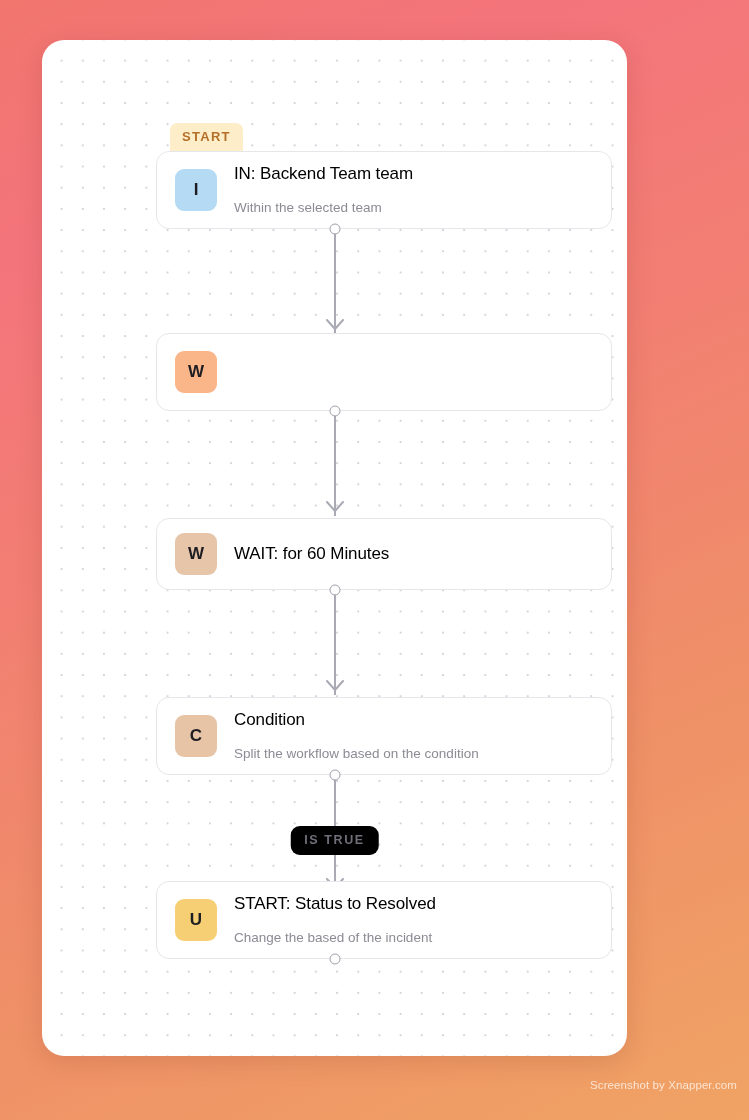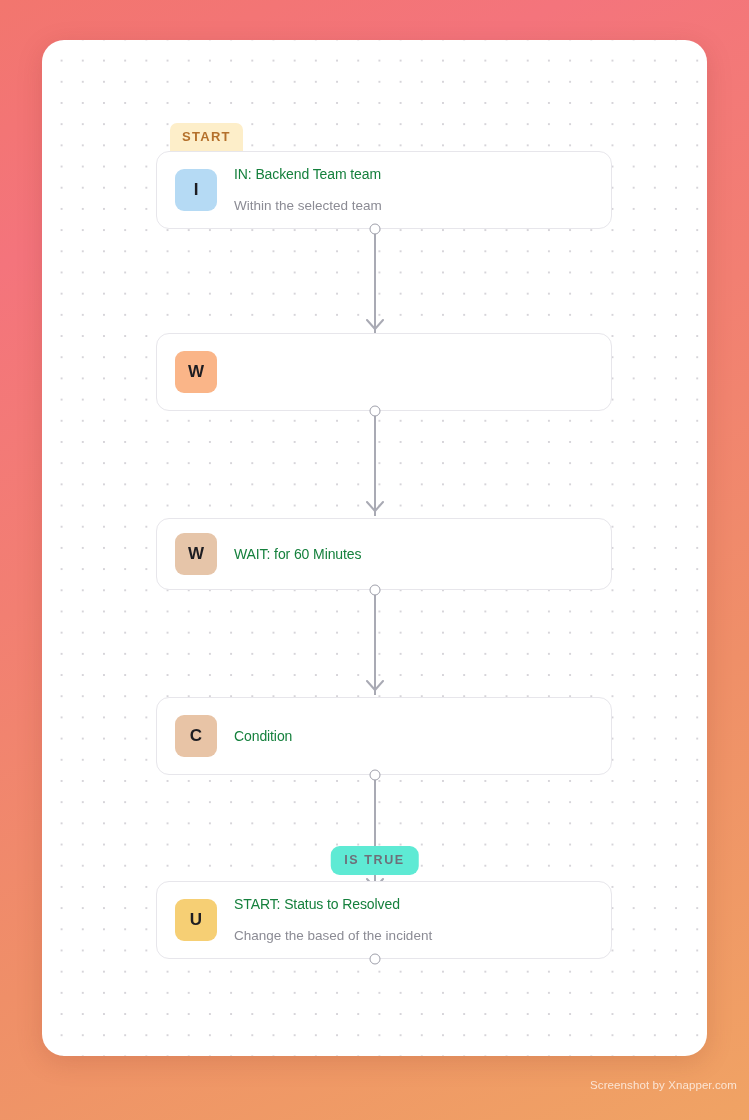--- a/index.html
+++ b/index.html
@@ -19,21 +19,21 @@
         #f0a364 100%);
     overflow: hidden;
     position: relative;
   }
 
   
   .canvas {
     position: absolute;
     left: 42px;
     top: 40px;
-    width: 665px;
+    width: 585px;
     height: 1016px;
     background: #ffffff;
     border-radius: 22px;
     box-shadow: 0 6px 26px rgba(120, 40, 30, 0.17);
     overflow: hidden;
   }
 
   .dotgrid {
     position: absolute;
     inset: 0;
@@ -88,22 +88,22 @@
     justify-content: center;
     font-size: 17px;
     font-weight: bold;
     color: #1d1d22;
     margin-right: 17px;
   }
 
   .node-text { display: flex; flex-direction: column; justify-content: center; }
 
   .node-title {
-    font-size: 14px;
-    color: #15803d;
+    font-size: 17px;
+    color: #000000;
     line-height: 1.3;
     letter-spacing: -0.1px;
   }
 
   .node-desc {
     font-size: 13.5px;
     color: #8b8b94;
     line-height: 1.35;
     margin-top: 14px;
   }
@@ -139,30 +139,29 @@
     height: 12px;
     z-index: 0;
   }
   .arrowhead svg { display: block; }
 
   
   .branch-label {
     position: absolute;
     left: 50%;
     transform: translateX(-50%);
-    background: #5eead4;
+    background: #000000;
     color: #6e6f79;
     font-size: 12.5px;
     font-weight: bold;
     letter-spacing: 1.6px;
     padding: 7px 14px 8px 14px;
     border-radius: 9px;
     z-index: 4;
     white-space: nowrap;
-    margin-top: 20px;
   }
 
   
   .watermark {
     position: absolute;
     right: 12px;
     bottom: 29px;
     font-size: 11.5px;
     color: rgba(255, 255, 255, 0.72);
     letter-spacing: 0.1px;
@@ -229,20 +228,21 @@
           <path d="M1 1 L9 10 L17 1" fill="none" stroke="#a9aab4" stroke-width="2" stroke-linecap="round" stroke-linejoin="round"></path>
         </svg>
     </div>
 
     <div class="node tall" style="top:657px;">
       <div class="node-icon" style="background:#e8c4a6;">
         <span>C</span>
       </div>
       <div class="node-text">
         <div class="node-title">Condition</div>
+        <div class="node-desc">Split the workflow based on the condition</div>
       </div>
     </div>
     <div class="port" style="top:735px;"></div>
 
     <div class="conn" style="top:735px; height:117px;"></div>
     <div class="branch-label" style="top:786px;">IS TRUE</div>
     <div class="arrowhead" style="top:838px;">
       <svg width="18" height="12" viewBox="0 0 18 12">
           <path d="M1 1 L9 10 L17 1" fill="none" stroke="#a9aab4" stroke-width="2" stroke-linecap="round" stroke-linejoin="round"></path>
         </svg>

